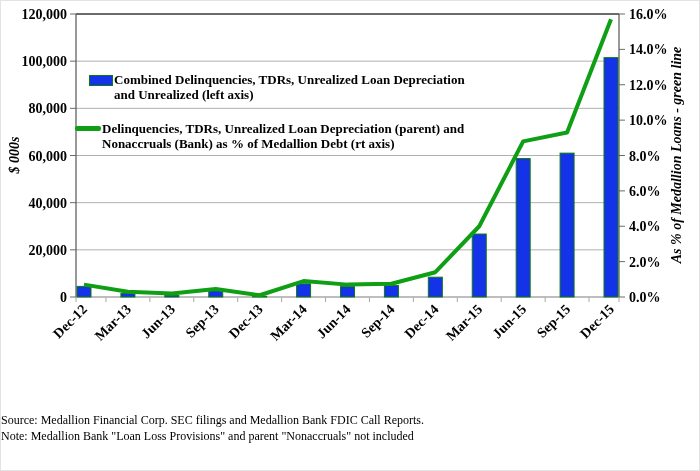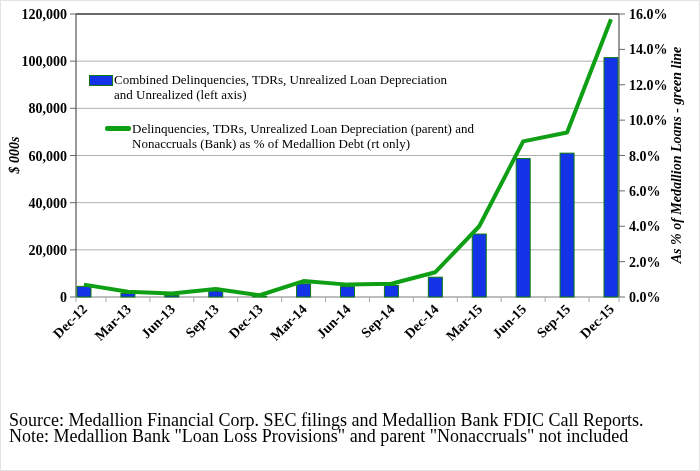--- a/index.html
+++ b/index.html
@@ -10,29 +10,29 @@
   }
   #chart-svg{position:absolute;left:0;top:0;}
   .axis-title{
     position:absolute;font-weight:bold;font-style:italic;font-size:14px;
     text-align:center;transform:rotate(-90deg);white-space:nowrap;
   }
   #left-axis-title{left:-36px;top:146px;width:100px;}
   #right-axis-title{left:526px;top:146px;width:300px;}
   .legend-entry{
     position:absolute;display:flex;align-items:flex-start;
-    font-weight:normal;font-size:13px;line-height:15px;width:440px;
+    font-weight:bold;font-size:13px;line-height:15px;width:440px;
   }
   #legend-entry-bars{left:88px;top:71px;}
-  #legend-entry-line{left:104px;top:120px;}
+  #legend-entry-line{left:74px;top:120px;}
   .swatch{flex:0 0 auto;margin-right:1px;}
   .swatch-bar{width:22px;height:9px;margin-top:3px;}
   .swatch-line{width:26px;height:5px;margin-top:5px;border-radius:2px;}
   #footer{
-    position:absolute;left:8px;top:412px;font-size:18px;line-height:15.5px;
+    position:absolute;left:0;top:412px;font-size:12px;line-height:15.5px;
     font-weight:normal;
   }
 </style>
 </head>
 <body>
 
 <div id="canvas">
 
   <svg id="chart-svg" width="700" height="390">
       <line x1="75" y1="248.83333333333334" x2="618" y2="248.83333333333334" stroke="#b0b0b0" stroke-width="1"></line>
@@ -128,21 +128,21 @@
     <span>
       <span style="display:block">Combined Delinquencies, TDRs, Unrealized Loan Depreciation</span>
       <span style="display:block">and Unrealized (left axis)</span>
     </span>
   </div>
 
   <div class="legend-entry" id="legend-entry-line">
     <span class="swatch swatch-line" style="background: rgb(15, 159, 21);"></span>
     <span>
       <span style="display:block">Delinquencies, TDRs, Unrealized Loan Depreciation (parent) and</span>
-      <span style="display:block">Nonaccruals (Bank) as % of Medallion Debt (rt only)</span>
+      <span style="display:block">Nonaccruals (Bank) as % of Medallion Debt (rt axis)</span>
     </span>
   </div>
 
   <div id="footer">
     <div>Source: Medallion Financial Corp. SEC filings and Medallion Bank FDIC Call Reports.</div>
     <div>Note: Medallion Bank "Loan Loss Provisions" and parent "Nonaccruals" not included</div>
   </div>
 
 </div>
 

